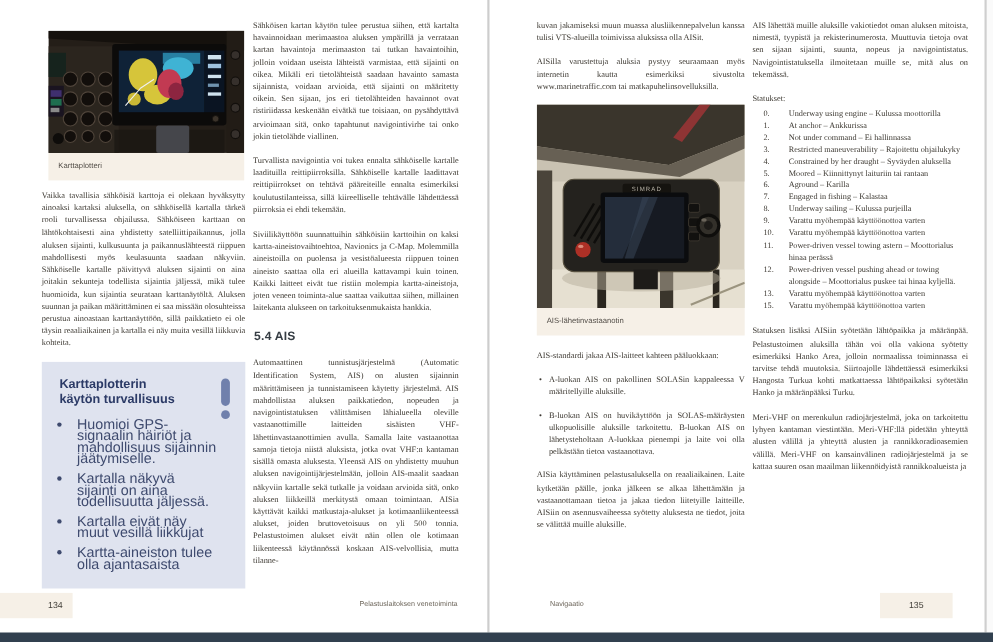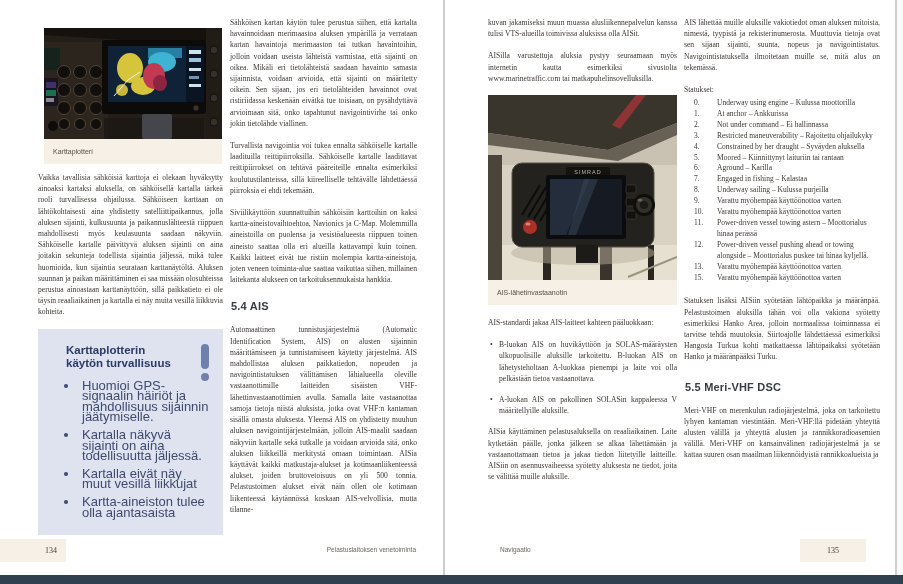--- a/index.html
+++ b/index.html
@@ -8,42 +8,42 @@
   .col{position:absolute}
   p.body{font-size:7.6px;line-height:11.2px;text-align:justify;color:var(--body_text,#3c3831);margin:0 0 11px 0}
   h3.sec{font-family:"Liberation Sans",sans-serif;font-weight:bold;font-size:11px;
          color:var(--heading_color,#363d44);margin:15px 0 12px 1px;letter-spacing:.2px}
   
   .figure{margin:0}
   .fig-photo{display:block}
   .fig-cap{height:25px;background:var(--caption_bg,#f6f0e7);font-family:"Liberation Sans",sans-serif;
            font-size:7px;color:#55504a;line-height:25px;padding-left:9px}
   
-  .warnbox{background:var(--warning_box_bg,#dfe3ef);padding:15px 14px 10px 28px;margin-top:7px;position:relative}
+  .warnbox{background:var(--warning_box_bg,#dfe3ef);padding:15px 14px 10px 16px;margin-top:7px;position:relative}
   .warn-title div{font-family:"Liberation Sans",sans-serif;font-weight:bold;font-size:11.5px;line-height:13.5px;
                   color:var(--warning_title,#2b3a66)}
   .warn-icon{position:absolute;top:15px;right:14px;width:8px}
   .warn-icon .bar{width:8px;height:25px;border-radius:4px;background:var(--warning_icon,#7080ac)}
   .warn-icon .dot{width:8px;height:8px;border-radius:50%;background:var(--warning_icon,#7080ac);margin-top:4px}
   .warn-list{margin:10px 0 0 0;padding:0 0 0 13px;list-style:disc;font-family:"Liberation Sans",sans-serif;
              font-size:13px;line-height:10.6px;color:var(--warning_text,#3e4a6e)}
   .warn-list li{margin-bottom:7px;padding-left:3px;max-width:128px}
   
   .blist{margin:10px 0 0;padding:0;list-style:none;font-size:7.6px;line-height:11.2px;
          color:var(--body_text,#3c3831);text-align:justify}
   .blist li{position:relative;padding-left:11px;margin-bottom:10px}
   .blist li::before{content:"\2022";position:absolute;left:2px;top:0}
   
   .status-label{font-size:7.6px;line-height:11px;color:var(--body_text,#3c3831);margin:0 0 3px}
   .srow{display:flex;font-size:7.5px;line-height:10.9px;color:var(--body_text,#3c3831);padding-left:10px}
   .srow .sn{width:23px;flex:none}
   .srow .st{flex:1}
   
   .pagenum{position:absolute;top:539px;height:23px;background:var(--caption_bg,#f6f0e7);
-           font-family:Liberation Serif, serif;font-size:8px;color:#43403a;line-height:23px}
+           font-family:Liberation Sans, sans-serif;font-size:8px;color:#43403a;line-height:23px}
   .pagenum-l{left:0;width:66px;text-align:right;padding-right:0;box-sizing:border-box;padding-right:9px}
   .pagenum-r{left:800px;width:66px;text-align:center}
   .footline{position:absolute;top:546px;font-family:"Liberation Sans",sans-serif;font-size:6.5px;
             color:var(--footer_text,#6e675c)}
   .footline-l{left:230px;width:186px;text-align:right}
   .footline-r{left:500px}
   
   .divider{position:absolute;left:443px;top:0;width:2px;height:575px;background:#cdcdcd}
   .edge{position:absolute;left:895px;top:0;width:2px;height:575px;background:#cfcfcf}
   .edge-strip{position:absolute;left:897px;top:0;width:6px;height:575px;background:#fafafa}
@@ -187,22 +187,22 @@
         <ellipse cx="40" cy="129" rx="2.5" ry="1.5" fill="#d98a7a"></ellipse>
         <rect x="88" y="150" width="22" height="18" fill="#1d1b18"></rect>
       </svg>
       <div class="fig-cap">
         <span>AIS-lähetinvastaanotin</span>
       </div>
     </div>
 
     <p class="body">AIS-standardi jakaa AIS-laitteet kahteen pääluokkaan:</p>
     <ul class="blist">
+      <li>A-luokan AIS on pakollinen SOLASin kappaleessa V määritellyille aluksille.</li>
       <li>B-luokan AIS on huvikäyttöön ja SOLAS-määräysten ulkopuolisille aluksille tarkoitettu. B-luokan AIS on lähetysteholtaan A-luokkaa pienempi ja laite voi olla pelkästään tietoa vastaanottava.</li>
-      <li>A-luokan AIS on pakollinen SOLASin kappaleessa V määritellyille aluksille.</li>
     </ul>
     <p class="body" style="margin-top:2px">AISia käyttäminen pelastusaluksella on reaaliaikainen. Laite kytketään päälle, jonka jälkeen se alkaa lähettämään ja vastaanottamaan tietoa ja jakaa tiedon liitetyille laitteille. AISiin on asennusvaiheessa syötetty aluksesta ne tiedot, joita se välittää muille aluksille.</p>
   </div>
 
   <div class="col" style="left:684px;top:17px;width:196px">
     <p class="body">AIS lähettää muille aluksille vakiotiedot oman aluksen mitoista, nimestä, tyypistä ja rekisterinumerosta. Muuttuvia tietoja ovat sen sijaan sijainti, suunta, nopeus ja navigointistatus. Navigointistatuksella ilmoitetaan muille se, mitä alus on tekemässä.</p>
     <div class="status-label">Statukset:</div>
 
     <div>
       <div class="srow">
@@ -261,21 +261,20 @@
           <span class="sn">13.</span>
           <span class="st">Varattu myöhempää käyttöönottoa varten</span>
         </div>
       <div class="srow">
           <span class="sn">15.</span>
           <span class="st">Varattu myöhempää käyttöönottoa varten</span>
         </div>
     </div>
 
     <p class="body" style="margin-top:12px">Statuksen lisäksi AISiin syötetään lähtöpaikka ja määränpää. Pelastustoimen aluksilla tähän voi olla vakiona syötetty esimerkiksi Hanko Area, jolloin normaalissa toiminnassa ei tarvitse tehdä muutoksia. Siirtoajolle lähdettäessä esimerkiksi Hangosta Turkua kohti matkattaessa lähtöpaikaksi syötetään Hanko ja määränpääksi Turku.</p>
-    <h3 class="sec" style="margin-top:18px">5.5 Meri-VHF DSC</h3>
     <p class="body">Meri-VHF on merenkulun radiojärjestelmä, joka on tarkoitettu lyhyen kantaman viestintään. Meri-VHF:llä pidetään yhteyttä alusten välillä ja yhteyttä alusten ja rannikkoradioasemien välillä. Meri-VHF on kansainvälinen radiojärjestelmä ja se kattaa suuren osan maailman liikennöidyistä rannikkoalueista ja</p>
   </div>
 
   <div class="pagenum pagenum-l">134</div>
   <div class="footline footline-l">Pelastuslaitoksen venetoiminta</div>
   <div class="footline footline-r">Navigaatio</div>
   <div class="pagenum pagenum-r">135</div>
 
   <div class="divider"></div>
   <div class="edge-strip"></div>

